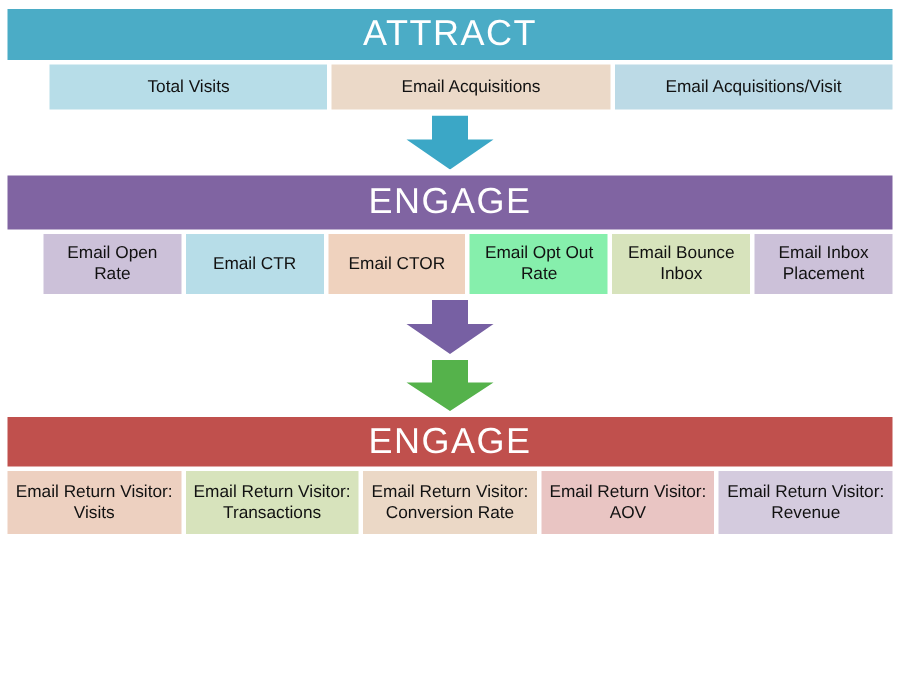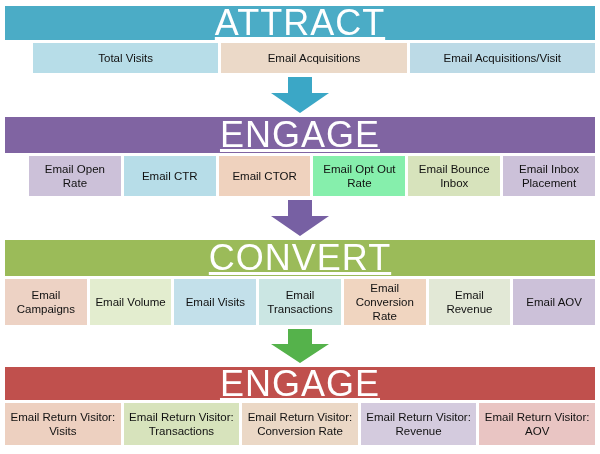--- a/index.html
+++ b/index.html
@@ -19,27 +19,26 @@
     overflow: hidden;
   }
   .stage {
     display: flex;
     flex-direction: column;
     gap: 3px;
   }
   .stage-header {
     color: #ffffff;
     text-align: center;
-    font-size: 36px;
+    font-size: 24px;
     letter-spacing: 1px;
     display: flex;
     align-items: center;
     justify-content: center;
     font-weight: 400;
-    text-decoration: underline;
   }
   .h1 { height: 34px; }
   .h2 { height: 36px; }
   .h3 { height: 36px; }
   .h4 { height: 33px; }
   .metric-row {
     display: flex;
     gap: 3px;
   }
   .r1 { height: 30px; padding-left: 28px; }
@@ -100,43 +99,31 @@
       <div class="metric" style="background: rgb(204, 193, 217);">Email Inbox Placement</div>
     </div>
   </section>
 
   <div class="arrow-wrap a2">
     <svg class="arrow-svg" width="62" height="36" viewBox="0 0 62 36">
       <polygon points="19,0 43,0 43,16 60,16 31,36 2,16 19,16" fill="#7760A3"></polygon>
     </svg>
   </div>
 
-  <section class="stage">
-    <div class="stage-header h3" style="background: rgb(155, 187, 89);">CONVERT</div>
-    <div class="metric-row r3">
-      <div class="metric" style="background: rgb(237, 210, 196);">Email Campaigns</div>
-      <div class="metric" style="background: rgb(227, 237, 207);">Email Volume</div>
-      <div class="metric" style="background: rgb(195, 224, 234);">Email Visits</div>
-      <div class="metric" style="background: rgb(203, 230, 227);">Email Transactions</div>
-      <div class="metric" style="background: rgb(240, 213, 192);">Email Conversion Rate</div>
-      <div class="metric" style="background: rgb(226, 232, 214);">Email Revenue</div>
-      <div class="metric" style="background: rgb(204, 193, 217);">Email AOV</div>
-    </div>
-  </section>
 
   <div class="arrow-wrap a3">
     <svg class="arrow-svg" width="62" height="34" viewBox="0 0 62 34">
       <polygon points="19,0 43,0 43,15 60,15 31,34 2,15 19,15" fill="#55B24B"></polygon>
     </svg>
   </div>
 
   <section class="stage">
     <div class="stage-header h4" style="background: rgb(192, 80, 77);">ENGAGE</div>
     <div class="metric-row r4">
       <div class="metric" style="background: rgb(237, 208, 192);">Email Return Visitor: Visits</div>
       <div class="metric" style="background: rgb(215, 227, 188);">Email Return Visitor: Transactions</div>
       <div class="metric" style="background: rgb(235, 216, 198);">Email Return Visitor: Conversion Rate</div>
+      <div class="metric" style="background: rgb(233, 197, 195);">Email Return Visitor: AOV</div>
       <div class="metric" style="background: rgb(212, 203, 222);">Email Return Visitor: Revenue</div>
-      <div class="metric" style="background: rgb(233, 197, 195);">Email Return Visitor: AOV</div>
     </div>
   </section>
 
 </div>
 
 </body></html>

